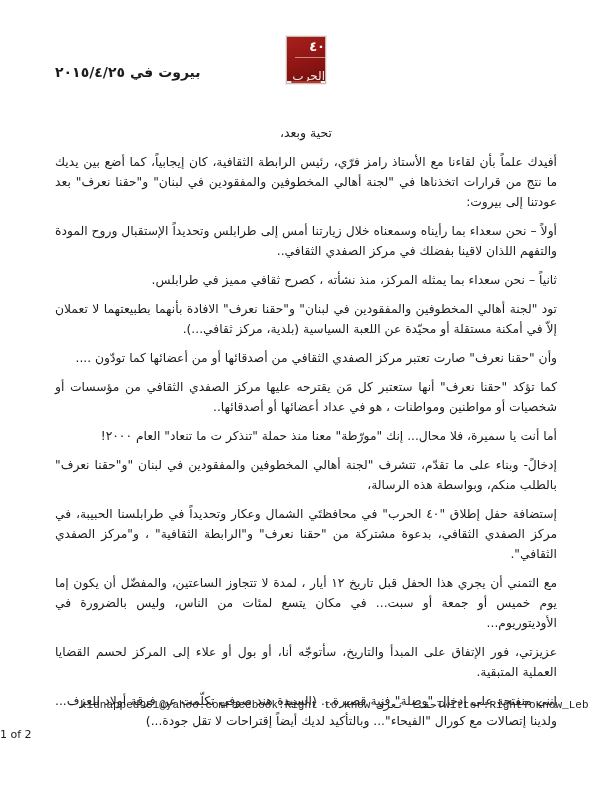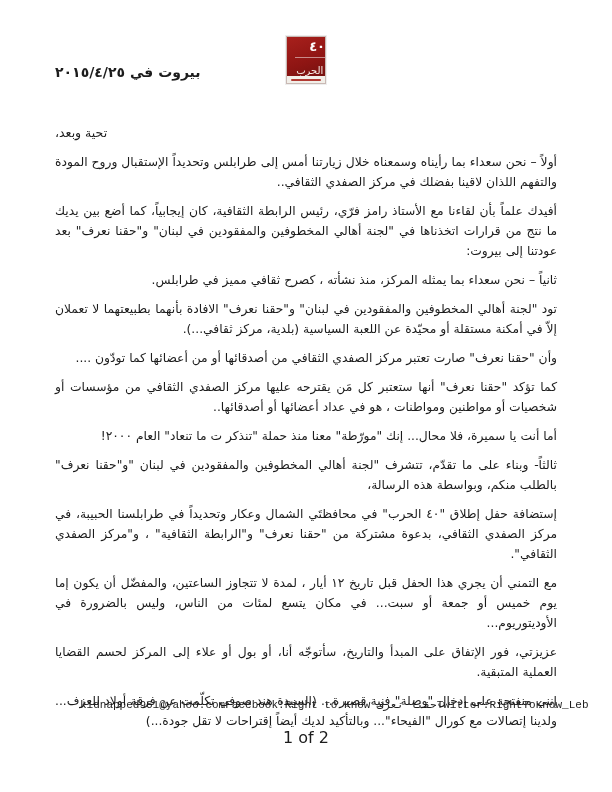--- a/index.html
+++ b/index.html
@@ -19,41 +19,41 @@
     background:linear-gradient(160deg,#a8201c 0%,#8e1513 55%,#6e100e 100%);
     border:1px solid #c9b9b4;
     box-shadow:0 0 0 1px #eee;
     display:flex;flex-direction:column;align-items:flex-end;justify-content:flex-start;
   }
   .logo-number{
     color:#ffffff;font-weight:bold;font-size:13px;line-height:15px;margin-top:2px;
     letter-spacing:1px;
   }
   .logo-word{
-    color:#f5e9e2;font-size:10px;line-height:9px;margin-top:3px;
+    color:#f5e9e2;font-size:12px;line-height:9px;margin-top:3px;
     border-top:1px solid rgba(255,255,255,.5);
-    padding-top:8px;width:80%;text-align:center;direction:rtl;
+    padding-top:14px;width:80%;text-align:center;direction:rtl;
   }
   .logo-strip{
     margin-top:auto;width:100%;height:7px;background:#f2efe9;
     display:flex;align-items:center;justify-content:center;
   }
   .logo-strip-line{width:80%;height:2px;background:#b23a33;border-radius:1px;}
   
   .date-line{
     position:absolute;top:64px;left:55px;
     direction:rtl;font-weight:bold;font-size:14px;
   }
   .addressee{
     position:absolute;top:97px;right:55px;left:55px;
     direction:rtl;text-align:right;font-size:12.5px;
   }
   .greeting{
     position:absolute;top:125px;right:55px;left:55px;
-    direction:rtl;text-align:left;font-size:12.5px;
+    direction:rtl;text-align:center;font-size:12.5px;
   }
   
   .body-text{
     position:absolute;top:152px;left:55px;right:55px;
     direction:rtl;
   }
   .body-text p.para{
     margin:0 0 9px 0;
     font-size:12.3px;
     line-height:20px;
@@ -62,49 +62,49 @@
   }
   
   .footer-row{
     position:absolute;left:80px;right:78px;top:698px;
     display:flex;justify-content:space-between;align-items:baseline;
     font-size:11px;direction:ltr;font-family:Liberation Mono, monospace;
   }
   .footer-item{white-space:nowrap;}
   .page-number{
     position:absolute;left:0;right:0;top:728px;
-    text-align:center;font-size:16px;direction:ltr;
+    font-size:11px;direction:ltr;
   }
 </style>
 </head>
 <body>
 
 <div class="page">
 
   <div class="logo">
     <div class="logo-number">٤٠</div>
     <div class="logo-word">الحرب</div>
     <div class="logo-strip">
       <div class="logo-strip-line"></div>
     </div>
   </div>
 
   <div class="date-line">بيروت في ٢٠١٥/٤/٢٥</div>
 
   <div class="greeting">تحية وبعد،</div>
 
   <div class="body-text">
+      <p class="para">أفيدك علماً بأن  لقاءنا مع الأستاذ رامز فرّي، رئيس الرابطة الثقافية، كان إيجابياً، كما أضع بين يديك  ما نتج من قرارات اتخذناها في "لجنة أهالي المخطوفين والمفقودين في لبنان"  و"حقنا نعرف"  بعد عودتنا إلى بيروت:</p>
       <p class="para">أولاً – نحن سعداء بما رأيناه وسمعناه خلال  زيارتنا أمس إلى طرابلس وتحديداً الإستقبال وروح المودة والتفهم اللذان لاقينا بفضلك في مركز الصفدي الثقافي..</p>
-      <p class="para">أفيدك علماً بأن  لقاءنا مع الأستاذ رامز فرّي، رئيس الرابطة الثقافية، كان إيجابياً، كما أضع بين يديك  ما نتج من قرارات اتخذناها في "لجنة أهالي المخطوفين والمفقودين في لبنان"  و"حقنا نعرف"  بعد عودتنا إلى بيروت:</p>
       <p class="para">ثانياً – نحن سعداء بما يمثله المركز، منذ نشأته ، كصرح  ثقافي مميز  في طرابلس.</p>
       <p class="para">تود "لجنة أهالي المخطوفين والمفقودين في لبنان" و"حقنا نعرف" الافادة بأنهما بطبيعتهما لا تعملان إلاّ في أمكنة مستقلة أو محيّدة عن اللعبة السياسية (بلدية، مركز ثقافي...).</p>
       <p class="para">وأن "حقنا نعرف" صارت تعتبر  مركز الصفدي الثقافي من أصدقائها أو من أعضائها كما تودّون ....</p>
       <p class="para">كما تؤكد "حقنا نعرف"  أنها ستعتبر كل مَن  يقترحه عليها مركز الصفدي الثقافي من مؤسسات أو شخصيات أو مواطنين ومواطنات ، هو في عداد أعضائها أو أصدقائها..</p>
       <p class="para">أما أنت يا سميرة، فلا محال... إنك "مورّطة" معنا منذ حملة "تنذكر ت ما تنعاد" العام ٢٠٠٠!</p>
-      <p class="para">ثالثاً- وبناء على ما تقدّم،  تتشرف "لجنة أهالي المخطوفين والمفقودين في لبنان "و"حقنا نعرف" بالطلب منكم، وبواسطة هذه الرسالة،</p>
+      <p class="para">إدخالً- وبناء على ما تقدّم،  تتشرف "لجنة أهالي المخطوفين والمفقودين في لبنان "و"حقنا نعرف" بالطلب منكم، وبواسطة هذه الرسالة،</p>
       <p class="para">إستضافة حفل إطلاق "٤٠ الحرب" في محافظتَي  الشمال وعكار وتحديداً في طرابلسنا الحبيبة، في مركز الصفدي الثقافي، بدعوة مشتركة من  "حقنا نعرف" و"الرابطة الثقافية" ، و"مركز الصفدي الثقافي".</p>
       <p class="para">مع التمني أن يجري هذا الحفل قبل تاريخ ١٢ أيار ، لمدة لا تتجاوز الساعتين، والمفضّل أن يكون إما يوم خميس أو جمعة أو سبت... في مكان يتسع لمئات من الناس، وليس بالضرورة  في الأوديتوريوم...</p>
       <p class="para">عزيزتي، فور الإتفاق على المبدأ والتاريخ، سأتوجّه أنا، أو بول أو علاء إلى المركز لحسم القضايا العملية المتبقية.</p>
       <p class="para">إنني منفتحة  على إدخال "وصلة" فنية قصيرة... (السيدة هند صوفي تكلّمت عن فرقة أولاد للعزف... ولدينا إتصالات مع كورال "الفيحاء"... وبالتأكيد لديك أيضاً إقتراحات لا تقل جودة...)</p>
     </div>
 
   <div class="footer-row">
     <span class="footer-item">kidnapped961@yahoo.com</span>
     <span class="footer-item">Facebook:Right to Know حقنا نعرف</span>
     <span class="footer-item">Twitter:RightToKnow_Leb</span>

